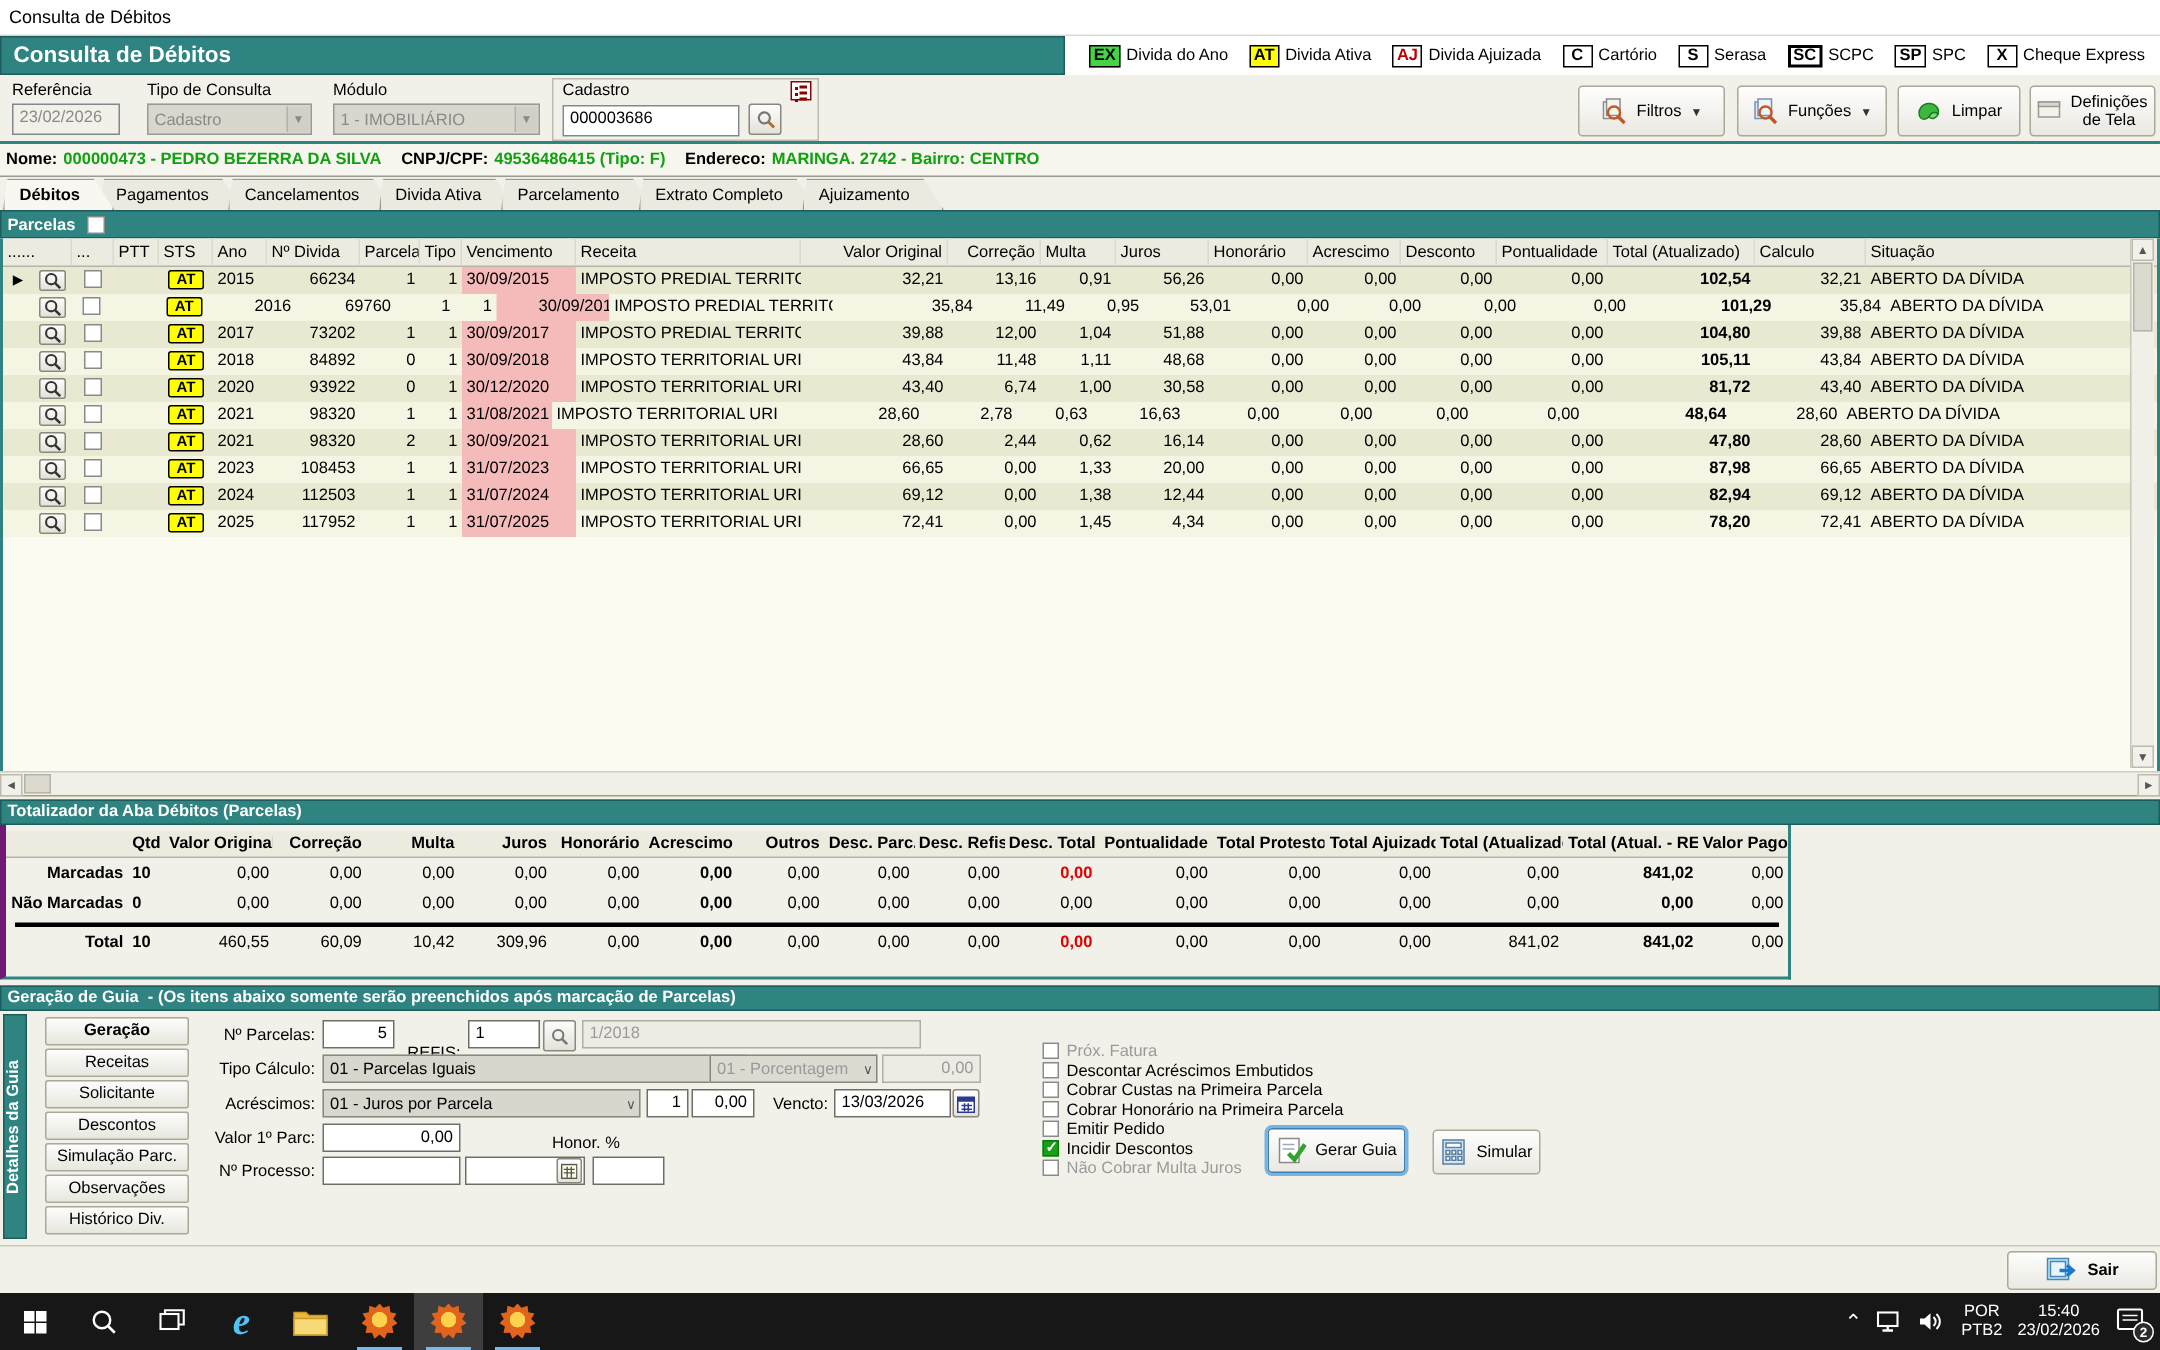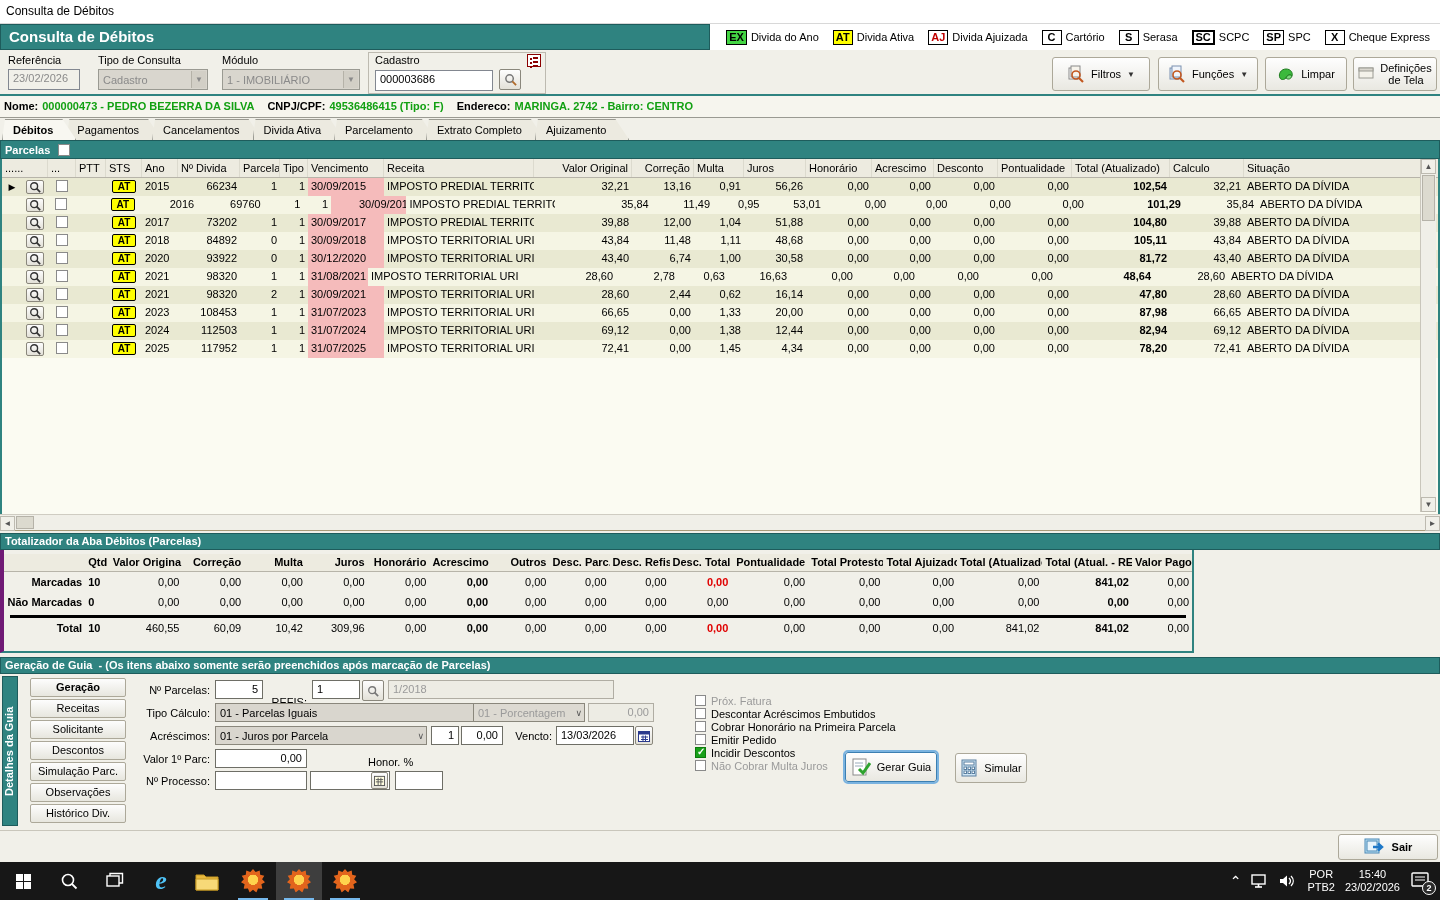--- a/index.html
+++ b/index.html
@@ -734,20 +734,24 @@
       <div class="chk-item dis">
         <span class="chk-box"></span>
         <span>Próx. Fatura</span>
       </div>
       <div class="chk-item">
         <span class="chk-box"></span>
         <span>Descontar Acréscimos Embutidos</span>
       </div>
       <div class="chk-item">
         <span class="chk-box"></span>
+        <span>Cobrar Custas na Primeira Parcela</span>
+      </div>
+      <div class="chk-item">
+        <span class="chk-box"></span>
         <span>Cobrar Honorário na Primeira Parcela</span>
       </div>
       <div class="chk-item">
         <span class="chk-box"></span>
         <span>Emitir Pedido</span>
       </div>
       <div class="chk-item">
         <span class="chk-box checked"></span>
         <span>Incidir Descontos</span>
       </div>

